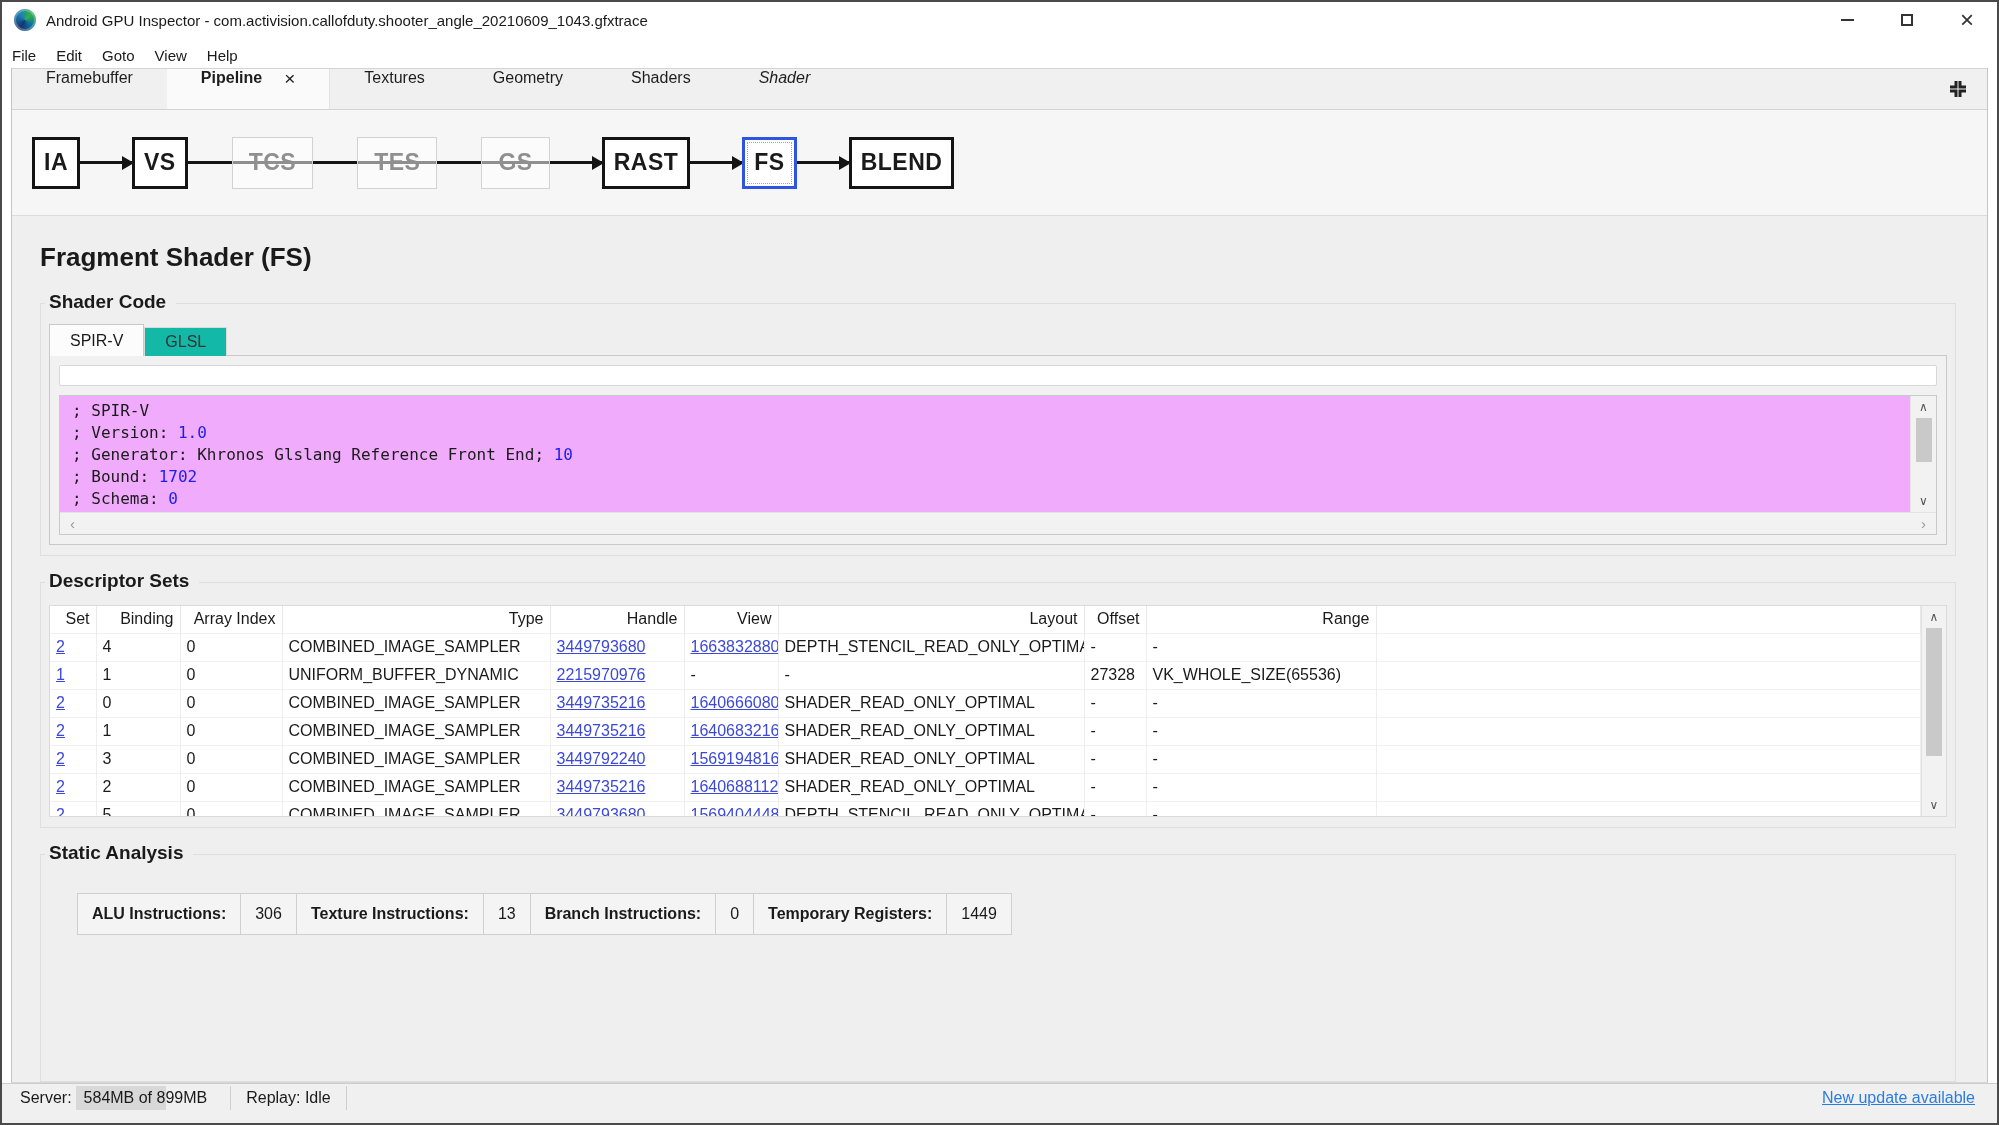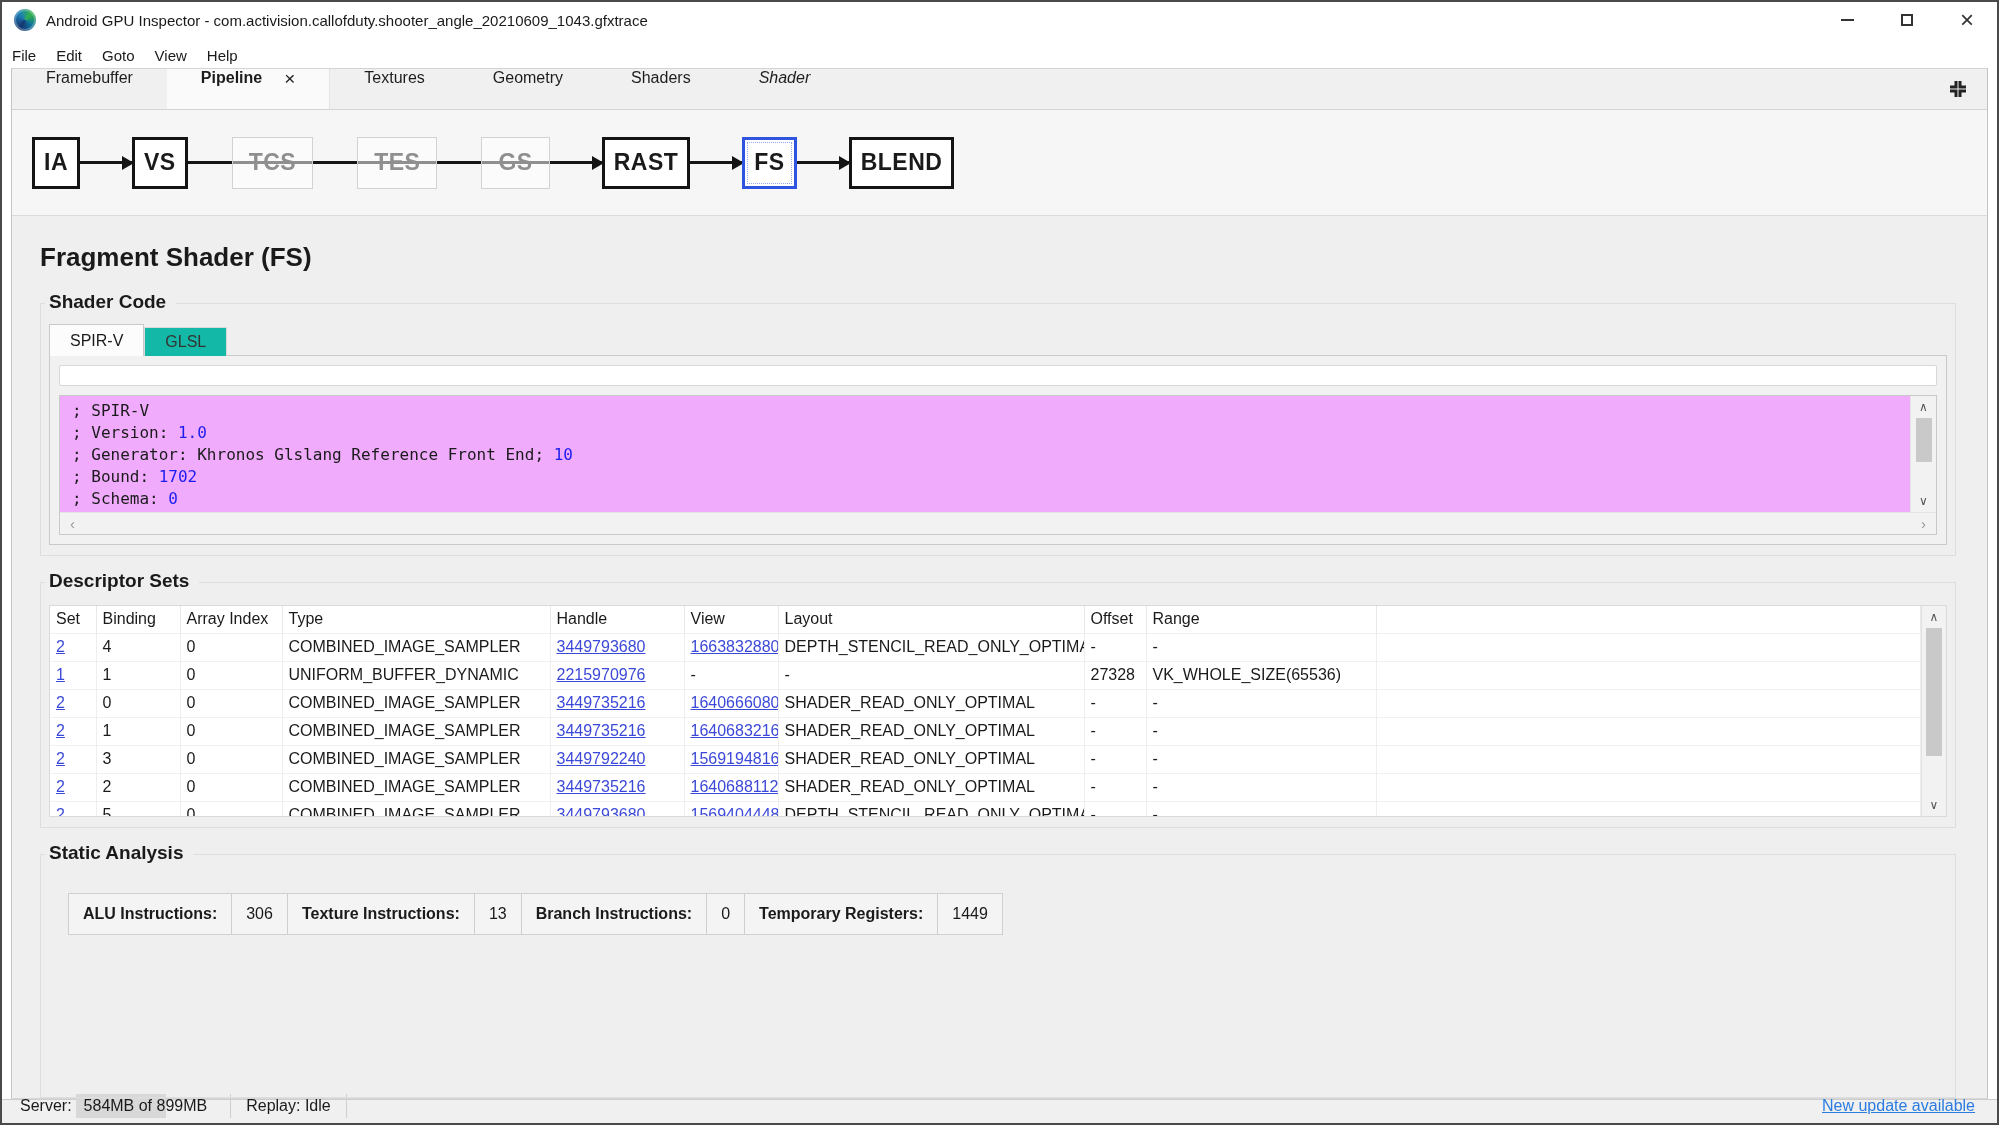--- a/index.html
+++ b/index.html
@@ -76,35 +76,35 @@
   .vthumb{width:16px;background:#c9c9c9;flex:0 0 auto}
   .vthumb.code{height:44px}
   .vthumb.table{height:128px}
   .hscroll{height:22px;background:#f2f2f2;border-top:1px solid #e4e4e4;display:flex;align-items:center;
     justify-content:space-between;padding:0 10px;color:#9a9a9a;font-size:15px}
 
   
   .table-wrap{display:flex;margin-top:4px}
   .table-viewport{flex:1;height:212px;overflow:hidden;background:#fff;border:1px solid #dadada;border-right:none}
   table{border-collapse:collapse;width:100%;table-layout:fixed;font-size:16px}
-  th{font-weight:400;text-align:left;height:27px;padding:0 6px;border-right:1px solid #e8e8e8;white-space:nowrap;overflow:hidden}
+  th{font-weight:400;text-align:right;height:27px;padding:0 6px;border-right:1px solid #e8e8e8;white-space:nowrap;overflow:hidden}
   td{height:28px;padding:0 6px;border-right:1px solid #eeeeee;border-top:1px solid #f1f1f1;white-space:nowrap;overflow:hidden}
   td a,.set-link{color:var(--link);text-decoration:underline;cursor:pointer}
   .table-scroll{width:26px;height:212px;background:#f2f2f2;border:1px solid #dadada;border-left:1px solid #e2e2e2;
     display:flex;flex-direction:column;align-items:center}
 
   
   .static-group{flex:1}
-  .metrics{display:inline-flex;margin:20px 0 0 19px;border:1px solid #cfcfcf;background:#f4f4f4}
+  .metrics{display:inline-flex;margin:20px 0 0 28px;border:1px solid #cfcfcf;background:#f4f4f4}
   .mcell{padding:11px 14px;border-right:1px solid #cfcfcf;font-size:16px;white-space:nowrap}
   .mcell:last-child{border-right:none}
   .mcell.mlabel{font-weight:700}
 
   
-  .statusbar{height:24px;flex:0 0 auto;background:#f0f0f0;border-top:1px solid #cccccc;display:flex;align-items:center;
+  .statusbar{height:40px;flex:0 0 auto;background:#f0f0f0;border-top:1px solid #cccccc;display:flex;align-items:center;
     padding:0 22px 12px 18px;font-size:16px}
   .gauge{margin-left:4px;padding:3px 8px;white-space:nowrap}
   .sep{width:1px;height:24px;background:#cfcfcf;margin:0 15px;flex:0 0 auto}
   .update-link{margin-left:auto;color:var(--ulink);text-decoration:underline;cursor:pointer}
 </style>
 </head>
 <body>
 
 <div class="window">
 

